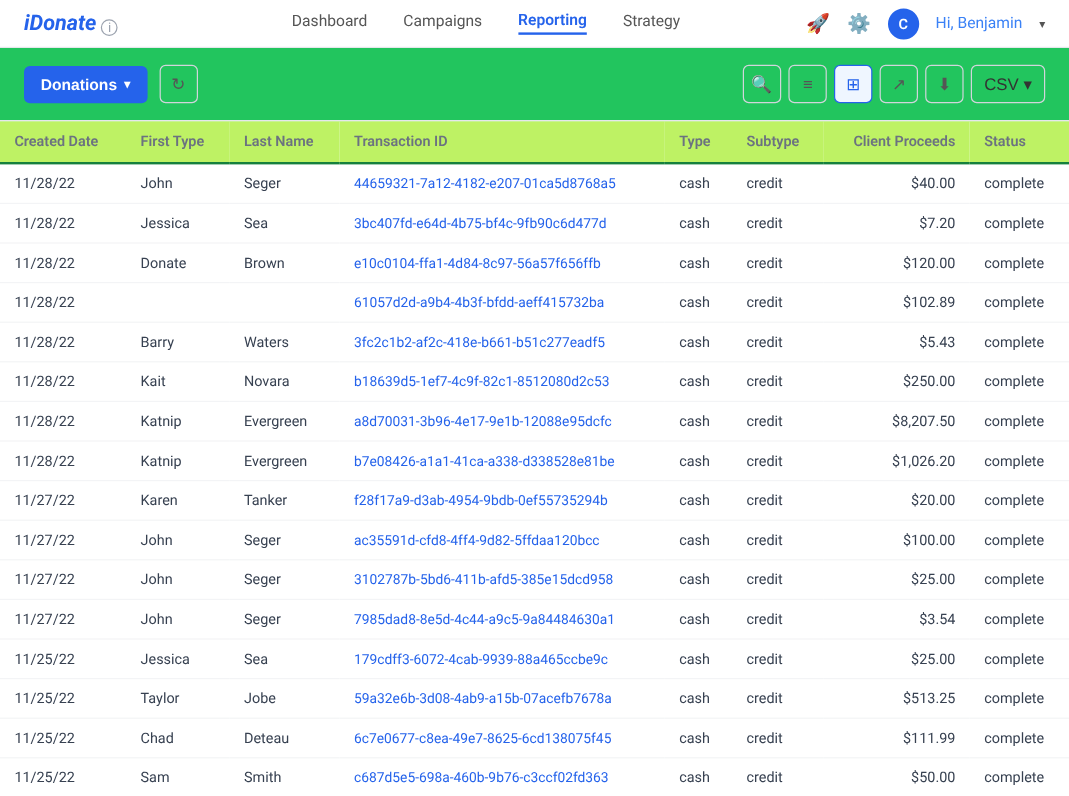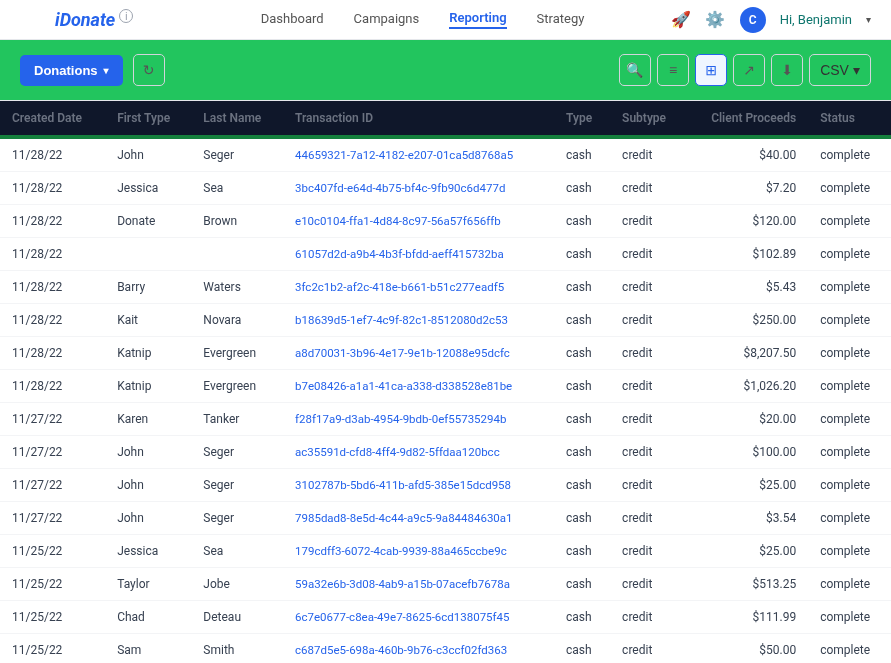--- a/index.html
+++ b/index.html
@@ -9,27 +9,26 @@
     .nav-bar {
       display: flex;
       align-items: center;
       height: 40px;
       padding: 0 20px;
       border-bottom: 1px solid #e5e7eb;
       background: #fff;
     }
     .nav-logo {
       display: flex;
-      align-items: flex-start;
+      align-items: flex-end;
       gap: 4px;
       font-weight: 700;
       font-size: 18px;
       color: #111;
       margin-right: 40px;
-      margin-left: 35px;
     }
     .nav-logo .i-letter {
       font-style: italic;
       color: #2563eb;
     }
     .nav-logo .info-icon {
       font-size: 11px;
       color: #9ca3af;
       border: 1px solid #9ca3af;
       border-radius: 50%;
@@ -77,21 +76,21 @@
       border-radius: 50%;
       color: #fff;
       font-size: 12px;
       font-weight: 600;
       display: flex;
       align-items: center;
       justify-content: center;
     }
     .nav-user-text {
       font-size: 13px;
-      color: #0f766e;
+      color: #3b82f6;
       cursor: pointer;
     }
 
     
     .toolbar {
       display: flex;
       align-items: center;
       padding: 14px 20px;
       border-bottom: 1px solid #e5e7eb;
       gap: 10px;
@@ -175,22 +174,22 @@
 
     
     .table-container {
       overflow-x: auto;
     }
     table {
       width: 100%;
       border-collapse: collapse;
     }
     thead tr {
-      background: #0f172a;
-      border-bottom: 4px solid #15803d;
+      background: #bef264;
+      border-bottom: 2px solid #15803d;
     }
     thead th {
       padding: 10px 12px;
       text-align: left;
       font-size: 12px;
       font-weight: 600;
       color: #6b7280;
       white-space: nowrap;
     }
     tbody tr {

